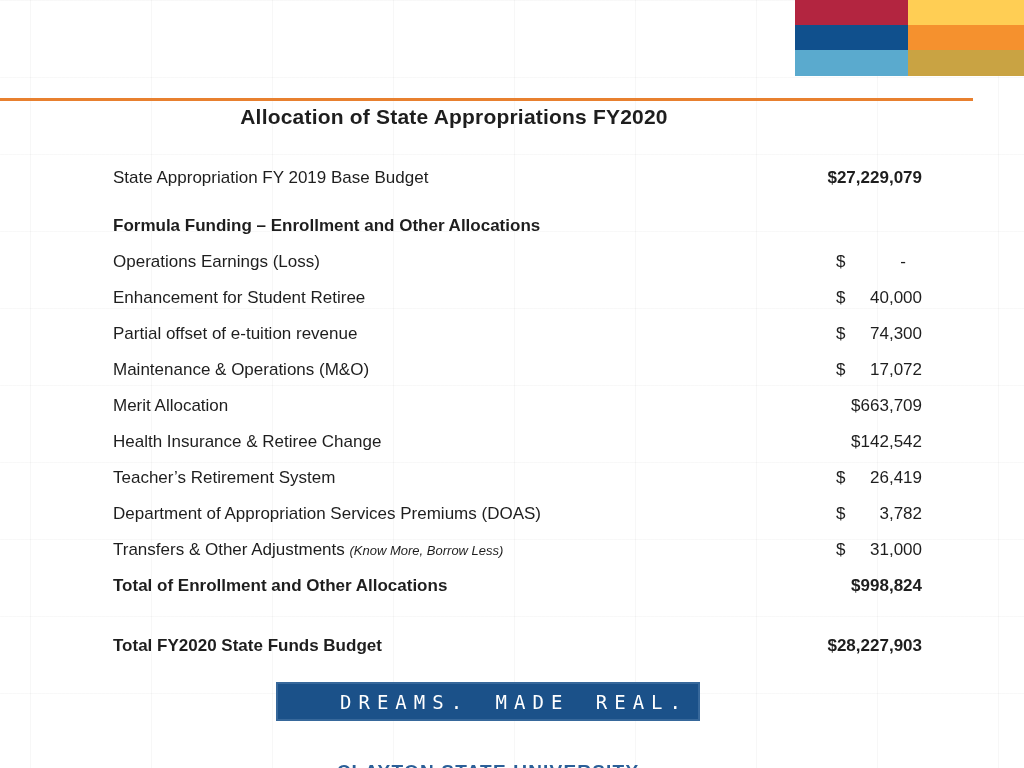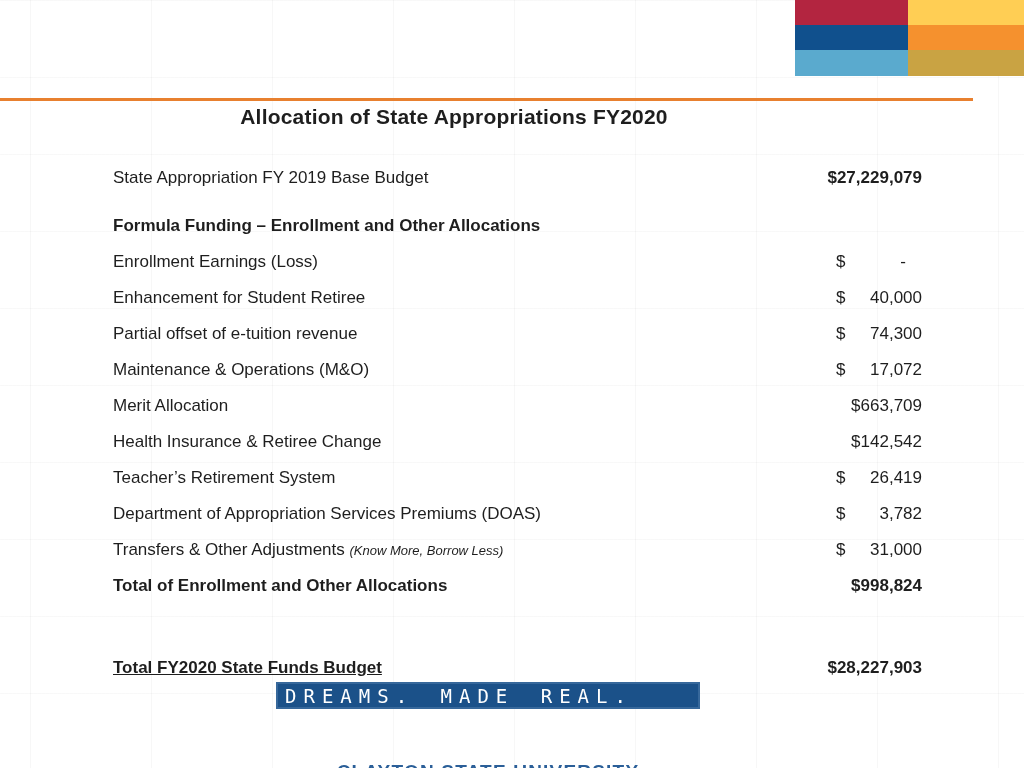--- a/index.html
+++ b/index.html
@@ -84,31 +84,33 @@
     justify-content: flex-end;
     white-space: nowrap;
   }
   .amount.split {
     width: 86px;
     justify-content: space-between;
   }
   .amount .val.dash { padding-right: 16px; }
 
   .gap20 { margin-top: 12px; }
-  .gap34 { margin-top: 46px; text-decoration: underline; }
+  .gap34 { margin-top: 24px; }
 
   
   .banner {
     position: absolute;
     left: 276px; top: 682px;
-    width: 424px; height: 27px;
+    width: 424px; height: 39px;
     background: var(--banner-blue, #1b5189);
     border: 2px solid var(--banner-border, #37689b);
     display: flex;
     align-items: center;
+    justify-content: center;
+    padding-left: 45px;
   }
   .banner span {
     font-family: "DejaVu Sans Mono", monospace;
     font-size: 19px;
     color: #ffffff;
     letter-spacing: 7px;
     word-spacing: 8px;
     padding-left: 7px; 
   }
   .university {
@@ -149,21 +151,21 @@
           <span class="cur">$</span>
           <span class="val">27,229,079</span>
         </div>
     </div>
 
     <div class="row b gap20">
       <div class="lbl"><span>Formula Funding – Enrollment and Other Allocations</span></div>
     </div>
 
     <div class="row">
-      <div class="lbl"><span>Enrollment Earnings (Loss)</span></div>
+      <div class="lbl"><span>Operations Earnings (Loss)</span></div>
       <div class="amount split">
           <span class="cur">$</span>
           <span class="val dash">-</span>
         </div>
     </div>
 
     <div class="row">
       <div class="lbl"><span>Enhancement for Student Retiree</span></div>
       <div class="amount split">
           <span class="cur">$</span>

